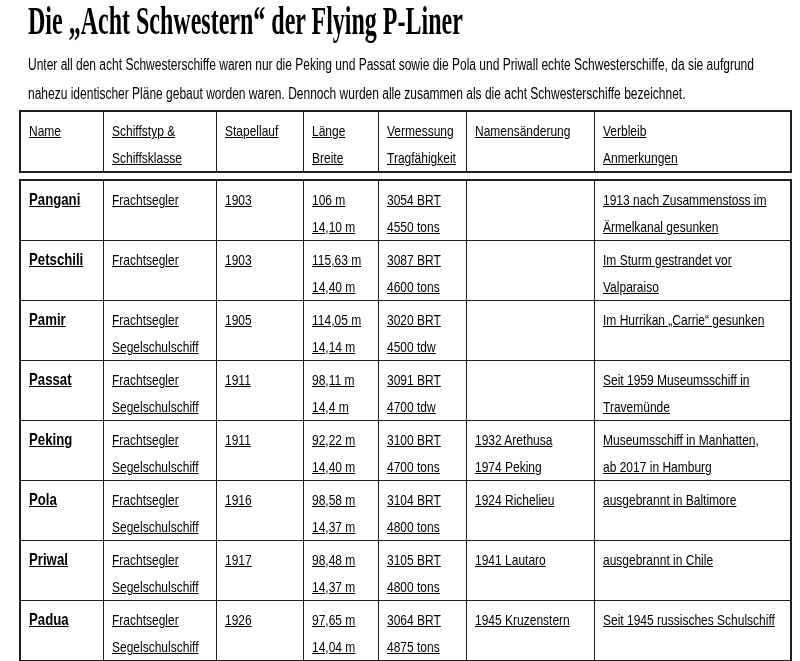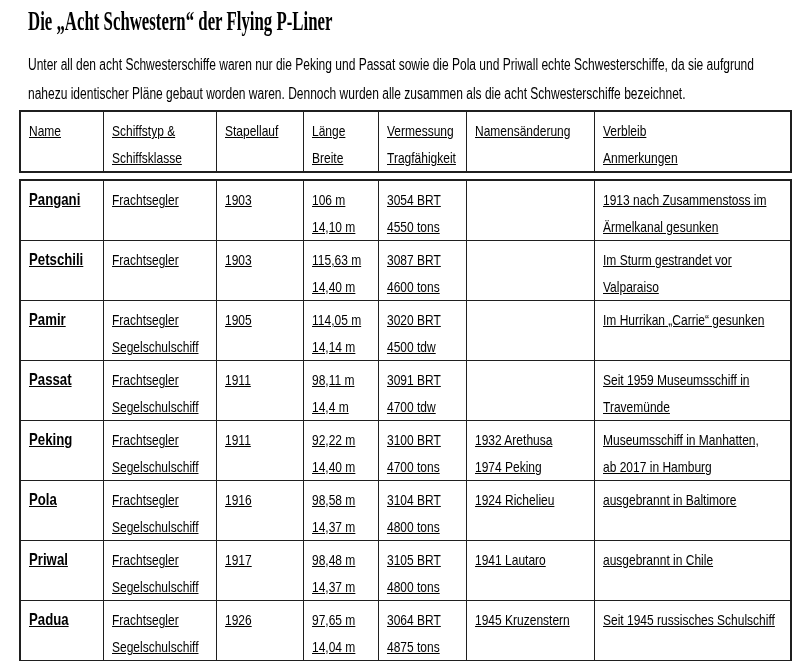--- a/index.html
+++ b/index.html
@@ -15,21 +15,21 @@
   }
 
   
   .title {
     position: absolute;
     left: 28px;
     top: 2px;
     margin: 0;
     font-family: "Liberation Serif", serif;
     font-weight: 700;
-    font-size: 28px;
+    font-size: 40px;
     line-height: 38px;
     white-space: nowrap;
     letter-spacing: 0;
   }
   .title-squeeze {
     display: inline-block;
     transform: scaleX(0.60);
     transform-origin: 0 0;
   }
 

